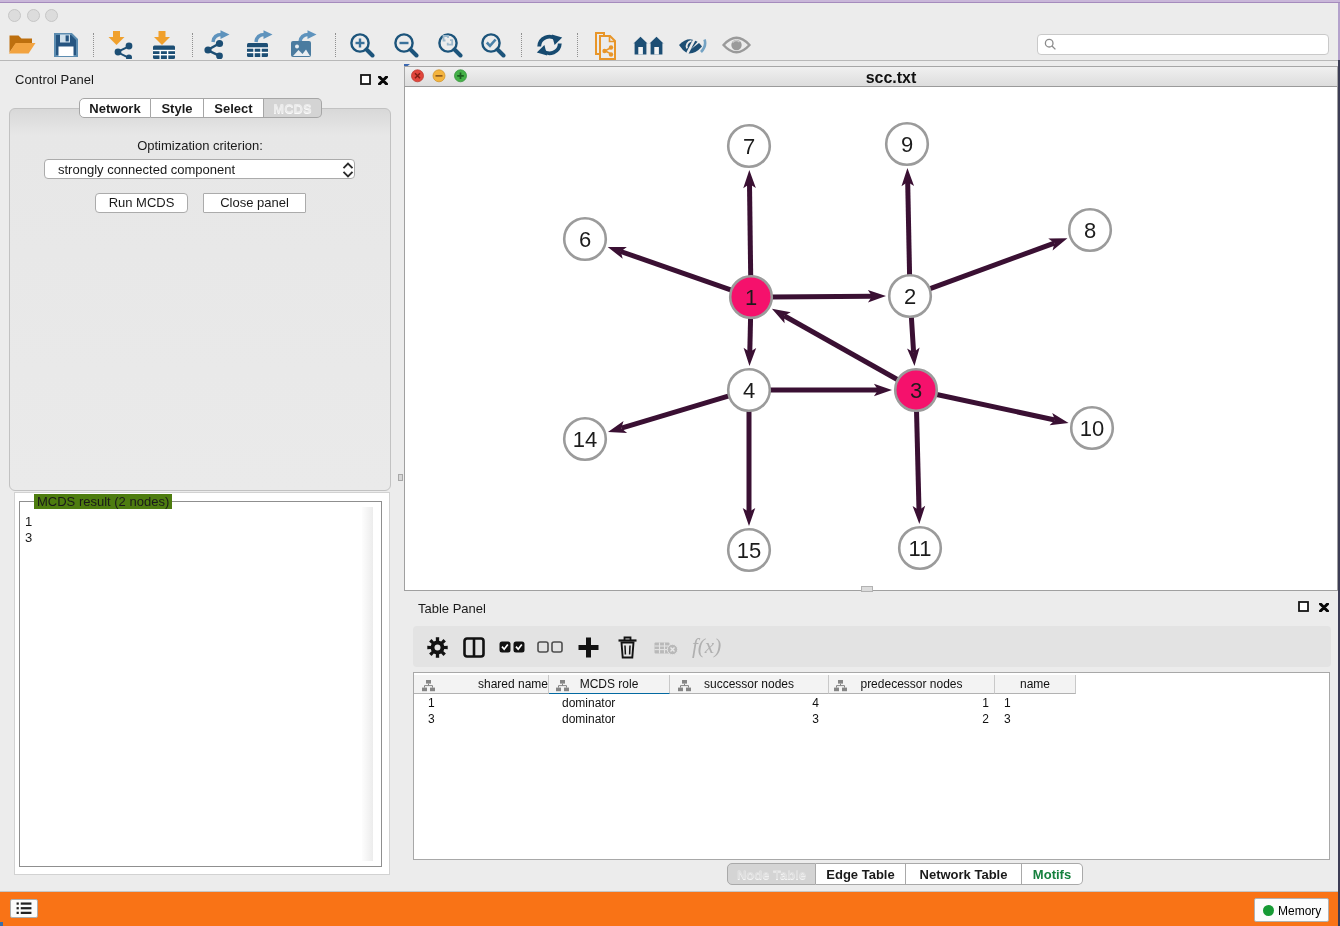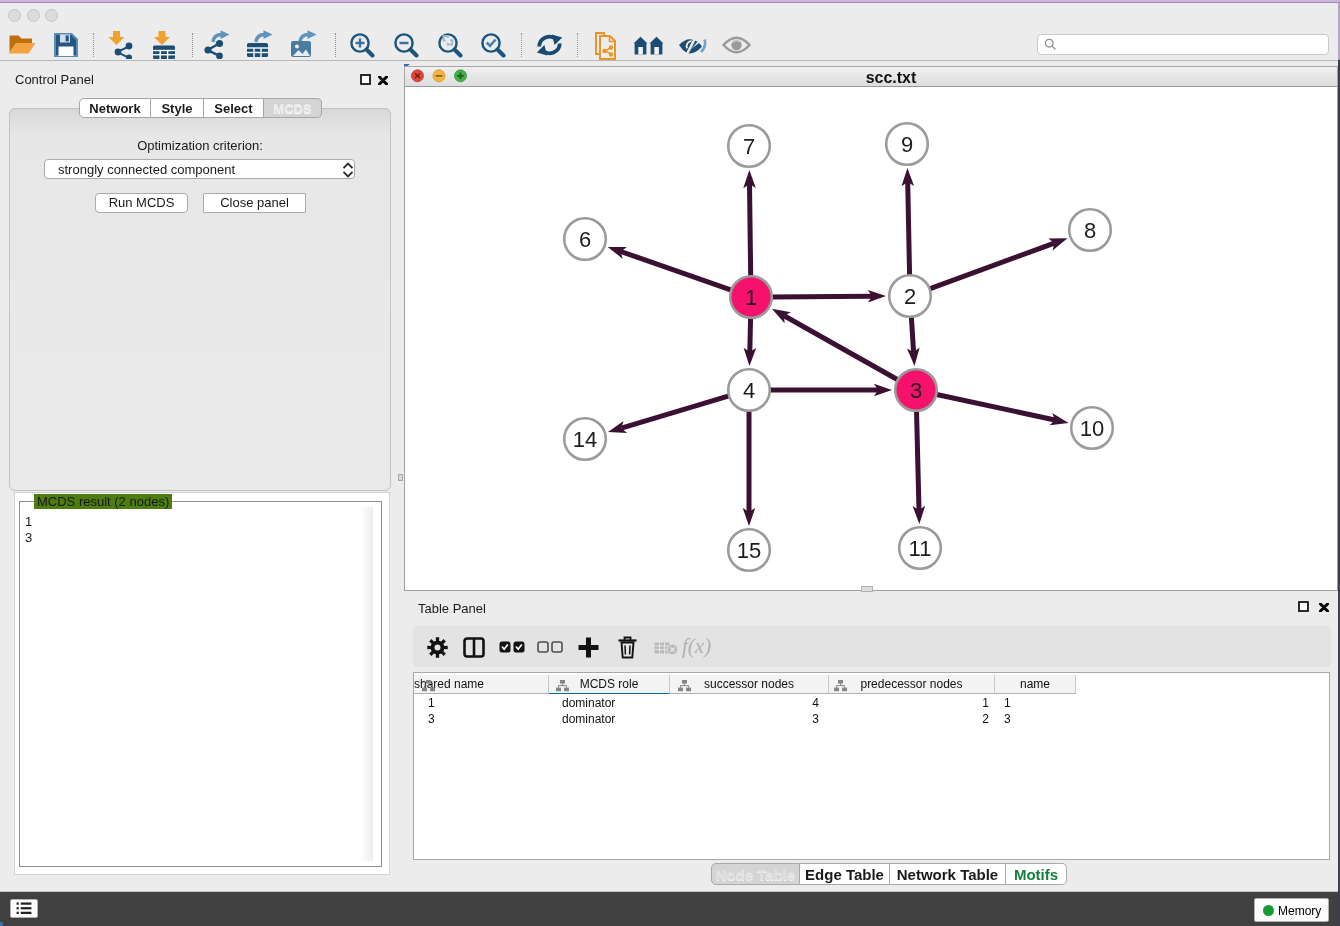--- a/index.html
+++ b/index.html
@@ -305,25 +305,25 @@
     <rect x="0.5" y="1.5" width="15" height="11" rx="1" fill="#b9b9b9"></rect>
     <g stroke="#e3e3e3" stroke-width="1.1">
         <line x1="0.5" y1="5" x2="15.5" y2="5"></line>
         <line x1="0.5" y1="8.6" x2="15.5" y2="8.6"></line>
         <line x1="5.5" y1="1.5" x2="5.5" y2="12.5"></line>
         <line x1="10.5" y1="1.5" x2="10.5" y2="12.5"></line>
       </g>
     <circle cx="18.5" cy="8.5" r="5.2" fill="#b9b9b9" stroke="#e3e3e3" stroke-width="1"></circle>
     <path d="M16.5,6.5 l4,4 M20.5,6.5 l-4,4" stroke="#e9e9e9" stroke-width="1.4"></path>
   </svg>
-  <div class="abs" style="left:290px;top:43px;font-family:'Liberation Serif',serif;font-style:italic;font-size:21px;color:#b0b0b0;">f(x)</div>
+  <div class="abs" style="left:300px;top:43px;font-family:'Liberation Serif',serif;font-style:italic;font-size:21px;color:#b0b0b0;">f(x)</div>
 
   <div class="abs" style="left:21px;top:81px;width:917px;height:188px;background:#fff;border:1px solid #a8a8a8;">
     <div class="abs" style="left:0;top:2px;height:19px;display:flex;font-size:12px;color:#111;">
-      <div style="width:135px;border-right:1px solid #c9c9c9;border-bottom:1px solid #b2b2b2;background:#f3f3f3;position:relative;text-align:left;line-height:19px;"><svg style="position:absolute;left:8px;top:5px" width="13" height="12" viewBox="0 0 13 12">
+      <div style="width:135px;border-right:1px solid #c9c9c9;border-bottom:1px solid #b2b2b2;background:#f3f3f3;position:relative;text-align:right;line-height:19px;"><svg style="position:absolute;left:8px;top:5px" width="13" height="12" viewBox="0 0 13 12">
             <g fill="#858585">
               <rect x="4" y="0" width="5" height="3.6"></rect>
               <rect x="0" y="7.6" width="5" height="3.6"></rect>
               <rect x="8" y="7.6" width="5" height="3.6"></rect>
             </g>
             <path d="M6.5,3.6 v2 M2.5,7.6 v-2 h8 v2" fill="none" stroke="#858585" stroke-width="1"></path>
           </svg>shared name</div>
       <div style="width:121px;border-right:1px solid #c9c9c9;border-bottom:1px solid #0369a1;background:#f3f3f3;position:relative;text-align:center;line-height:19px;"><svg style="position:absolute;left:7px;top:5px" width="13" height="12" viewBox="0 0 13 12">
             <g fill="#858585">
               <rect x="4" y="0" width="5" height="3.6"></rect>
@@ -359,32 +359,32 @@
     </div>
     <div class="abs" style="left:0;top:39px;width:660px;height:16px;font-size:12px;color:#111;">
       <span class="abs" style="left:14px;">3</span>
         <span class="abs" style="left:148px;">dominator</span>
         <span class="abs" style="left:345px;width:60px;text-align:right;">3</span>
         <span class="abs" style="left:515px;width:60px;text-align:right;">2</span>
         <span class="abs" style="left:590px;">3</span>
     </div>
   </div>
 
-  <div class="abs" style="left:288px;top:272px;height:22px;display:flex;font-size:15px;font-weight:bold;padding-left:31px;">
+  <div class="abs" style="left:304px;top:272px;height:22px;display:flex;font-size:13px;font-weight:bold;padding-left:31px;">
     <div style="width:89px;background:#d4d4d4;border:1px solid #a9a9a9;border-radius:5px 0 0 5px;text-align:center;line-height:21px;color:#dedede;text-shadow:0 1px 0 #f5f5f5;">Node Table</div>
     <div style="width:90px;background:#fff;border:1px solid #a9a9a9;border-left:none;text-align:center;line-height:21px;color:#1a1a1a;">Edge Table</div>
     <div style="width:116px;background:#fff;border:1px solid #a9a9a9;border-left:none;text-align:center;line-height:21px;color:#1a1a1a;">Network Table</div>
     <div style="width:61px;background:#fff;border:1px solid #a9a9a9;border-left:none;border-radius:0 5px 5px 0;text-align:center;line-height:21px;color:#15803d;">Motifs</div>
   </div>
 </div>
 
 <div class="abs" style="left:398px;top:474px;width:5px;height:7px;background:#d7d7d7;border:1px solid #a8a8a8;"></div>
 <div class="abs" style="left:861px;top:586px;width:12px;height:6px;background:#dcdcdc;border:1px solid #b2b2b2;"></div>
 
-<div class="abs" style="left:0;top:891px;width:1338px;height:35px;background:#404040;border-top:1px solid #c6c6c6;text-decoration:underline;">
+<div class="abs" style="left:0;top:891px;width:1338px;height:35px;background:#f97316;border-top:1px solid #c6c6c6;text-decoration:underline;">
   <div class="abs" style="left:10px;top:7px;width:28px;height:19px;background:#fcfcfc;border:1px solid #aeaeae;border-radius:2px;">
     <svg width="16" height="13" viewBox="0 0 16 14" style="position:absolute;left:5px;top:2px;">
       <rect x="0" y="0.5" width="2.4" height="2.4" fill="#222"></rect>
         <rect x="4.5" y="0.5" width="11.5" height="2.4" fill="#222"></rect>
       <rect x="0" y="5.5" width="2.4" height="2.4" fill="#222"></rect>
         <rect x="4.5" y="5.5" width="11.5" height="2.4" fill="#222"></rect>
       <rect x="0" y="10.5" width="2.4" height="2.4" fill="#222"></rect>
         <rect x="4.5" y="10.5" width="11.5" height="2.4" fill="#222"></rect>
     </svg>
   </div>

